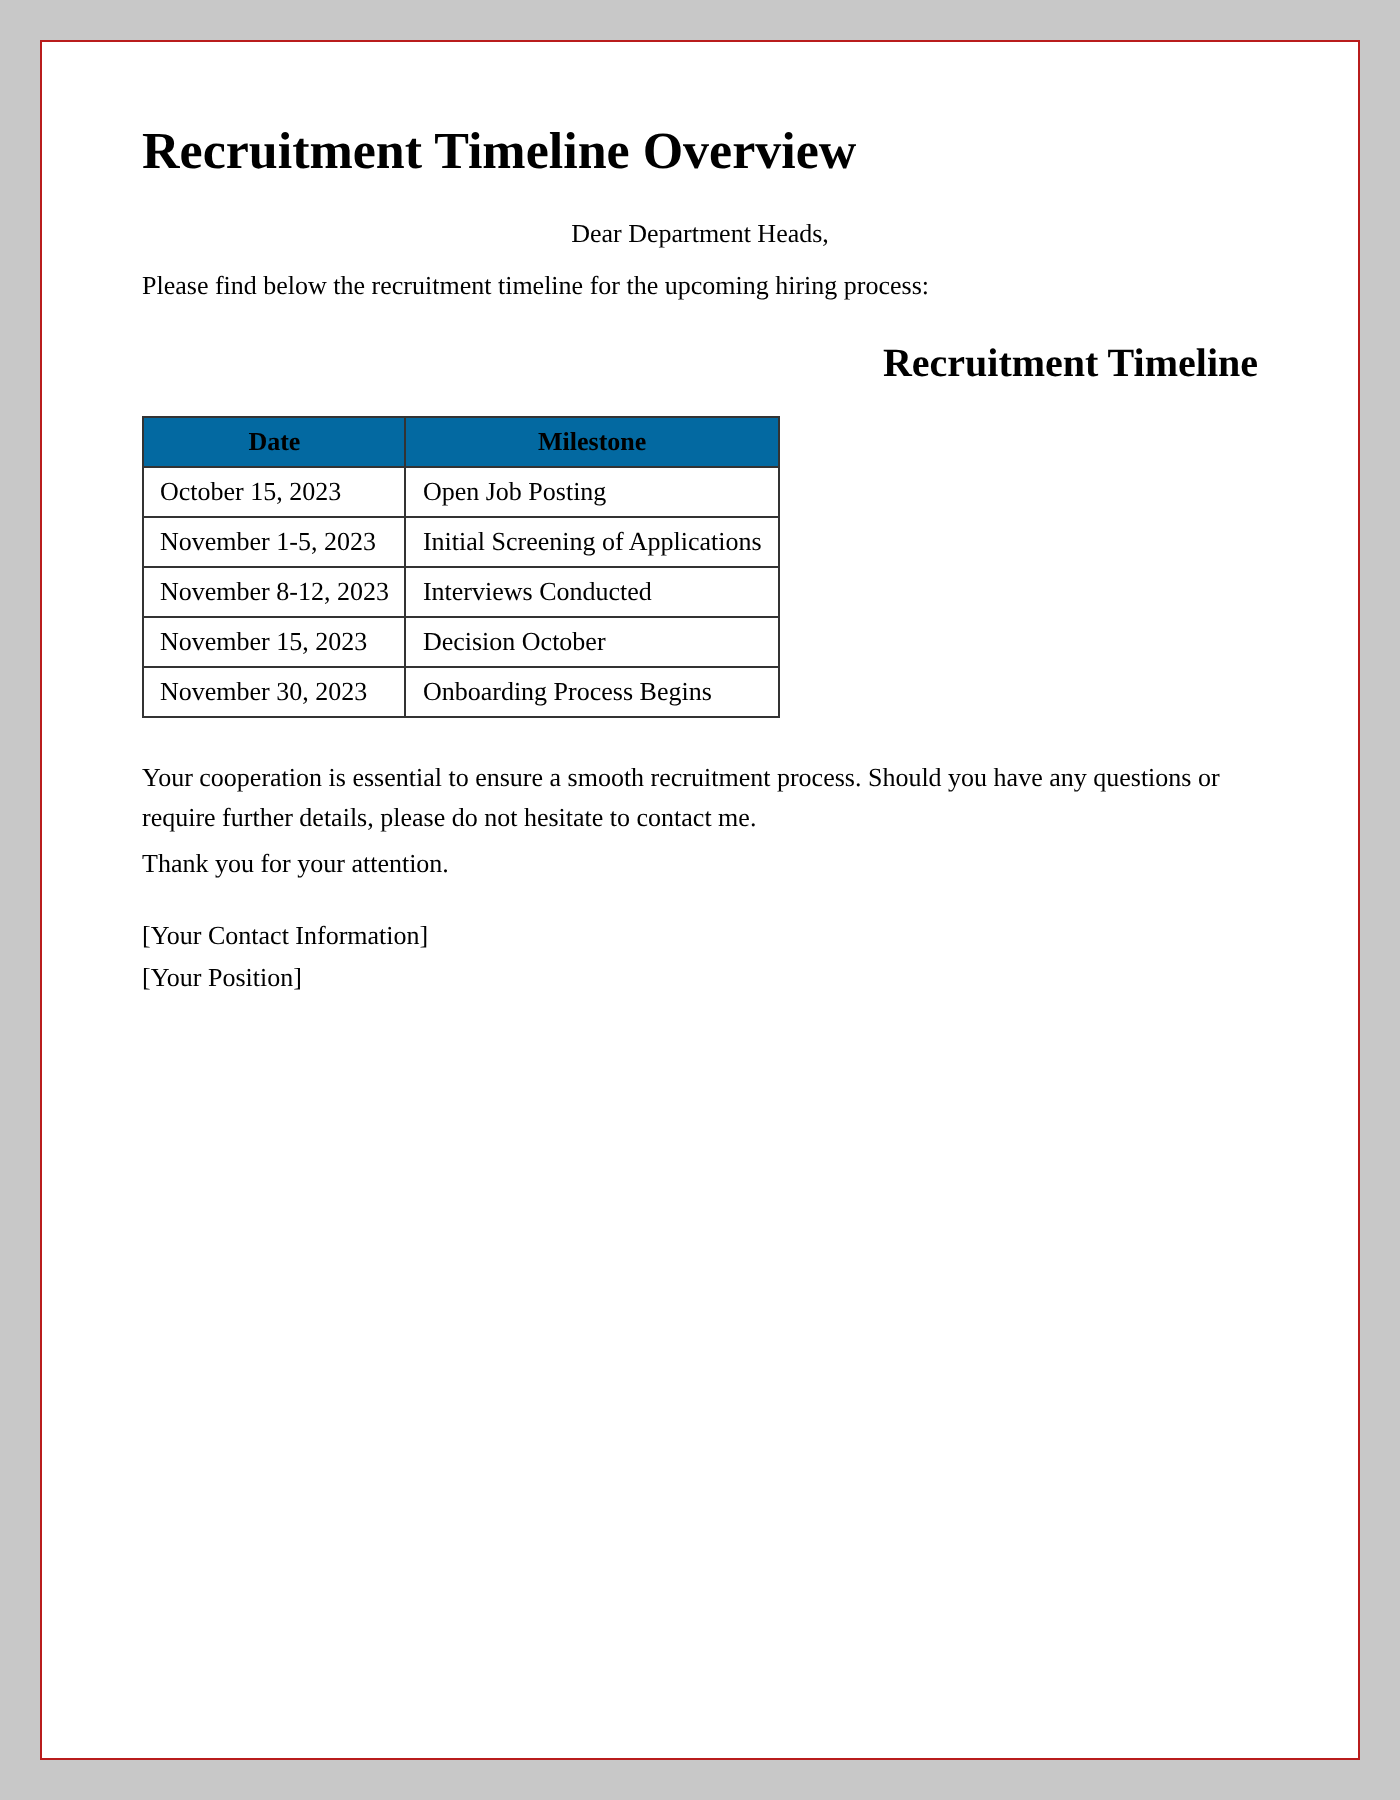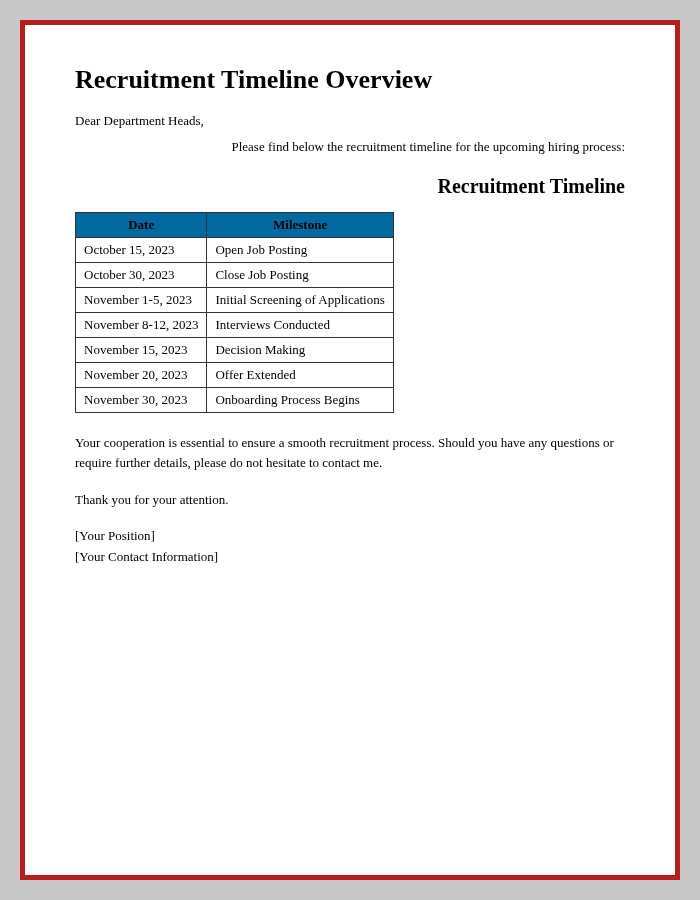--- a/index.html
+++ b/index.html
@@ -16,39 +16,39 @@
       min-height: 900px;
       padding: 20px;
       font-family: 'Times New Roman', Times, serif;
     }
 
     .page {
       background: #ffffff;
       width: 660px;
       min-height: 860px;
       padding: 40px 50px;
-      border: 5px solid #b91c1c;
+      border: 1px solid #b91c1c;
     }
 
     .page-title {
       font-size: 26px;
       font-weight: bold;
       margin-bottom: 18px;
       font-family: 'Times New Roman', Times, serif;
     }
 
     .greeting {
       font-size: 13px;
       margin-bottom: 10px;
+      text-align: center;
     }
 
     .intro-text {
       font-size: 13px;
       margin-bottom: 20px;
-      text-align: right;
     }
 
     .section-heading {
       font-size: 20px;
       font-weight: bold;
       margin-bottom: 14px;
       font-family: 'Times New Roman', Times, serif;
       text-align: right;
     }
 
@@ -72,21 +72,21 @@
       text-align: center;
       background: #0369a1;
     }
 
     .timeline-table td:first-child {
       white-space: nowrap;
     }
 
     .body-text {
       font-size: 13px;
-      margin-bottom: 20px;
+      margin-bottom: 6px;
       line-height: 1.5;
     }
 
     .thank-you {
       font-size: 13px;
       margin-bottom: 18px;
     }
 
     .signature {
       font-size: 13px;
@@ -112,48 +112,40 @@
         <th>Date</th>
         <th>Milestone</th>
       </tr>
     </thead>
     <tbody id="table-body">
     <tr>
           <td>October 15, 2023</td>
           <td>Open Job Posting</td>
         </tr>
         <tr>
-          <td>October 30, 2023</td>
-          <td>Close Job Posting</td>
-        </tr>
-        <tr>
           <td>November 1-5, 2023</td>
           <td>Initial Screening of Applications</td>
         </tr>
         <tr>
           <td>November 8-12, 2023</td>
           <td>Interviews Conducted</td>
         </tr>
         <tr>
           <td>November 15, 2023</td>
-          <td>Decision Making</td>
-        </tr>
-        <tr>
-          <td>November 20, 2023</td>
-          <td>Offer Extended</td>
+          <td>Decision October</td>
         </tr>
         <tr>
           <td>November 30, 2023</td>
           <td>Onboarding Process Begins</td>
         </tr>
       </tbody>
   </table>
 
   <p class="body-text">Your cooperation is essential to ensure a smooth recruitment process. Should you have any questions or require further details, please do not hesitate to contact me.</p>
 
   <p class="thank-you">Thank you for your attention.</p>
 
   <div class="signature">
+    <div>[Your Contact Information]</div>
     <div>[Your Position]</div>
-    <div>[Your Contact Information]</div>
   </div>
 
 </div>
 
 </body></html>

